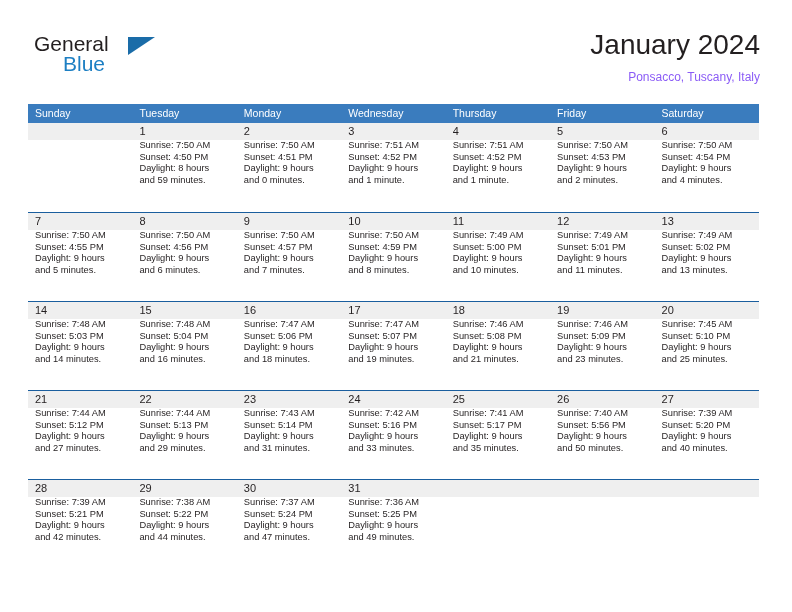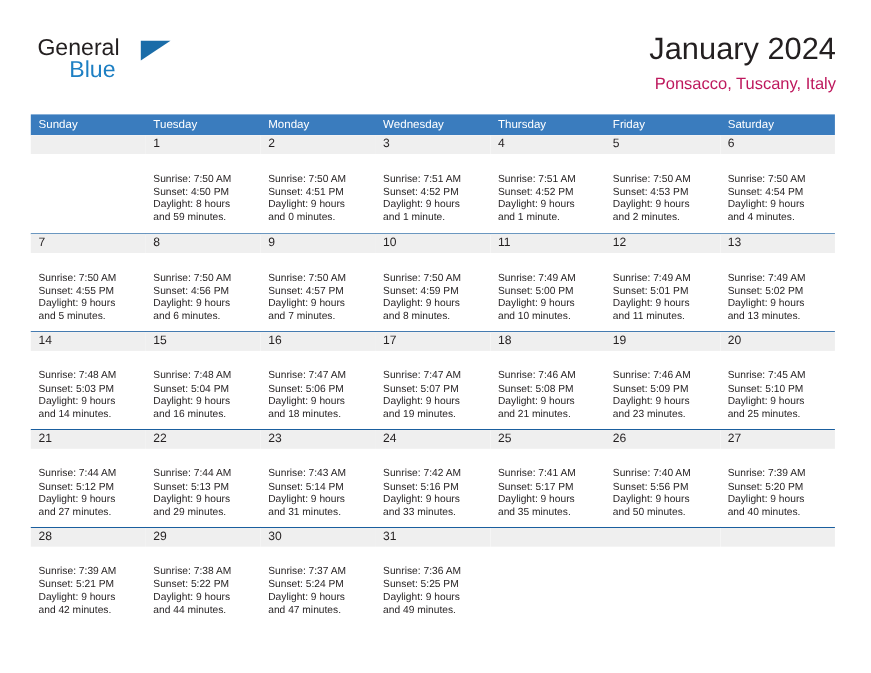--- a/index.html
+++ b/index.html
@@ -72,22 +72,22 @@
     top: 0;
     text-align: right;
   }
   .cal-title {
     font-size: 28px;
     color: #231f20;
     line-height: 34px;
     white-space: nowrap;
   }
   .cal-subtitle {
-    font-size: 15px;
-    color: #be185d;
+    font-size: 12px;
+    color: #8b5cf6;
     line-height: 20px;
     margin-top: 5px;
     white-space: nowrap;
   }
 
   
   .calendar {
     position: absolute;
     left: 28px;
     top: 104px;
@@ -140,21 +140,21 @@
   }
   .day-number {
     font-size: 11px;
     color: #231f20;
     line-height: 17px;
     padding-left: 7px;
     display: block;
   }
 
   .day-info {
-    padding: 17px 6px 0 7px;
+    padding: 0 6px 0 7px;
     font-size: 9.3px;
     line-height: 11.7px;
     color: #231f20;
   }
   .day-info div {
     white-space: nowrap;
   }
 </style>
 </head>
 <body>

